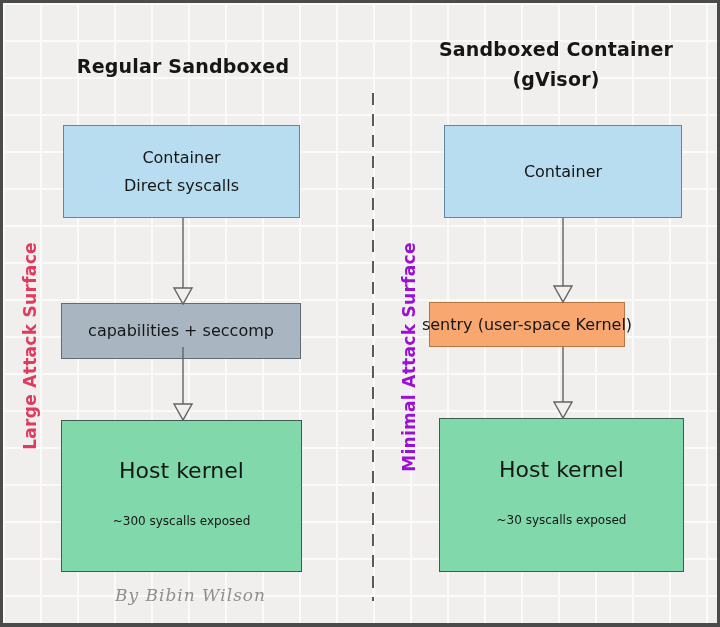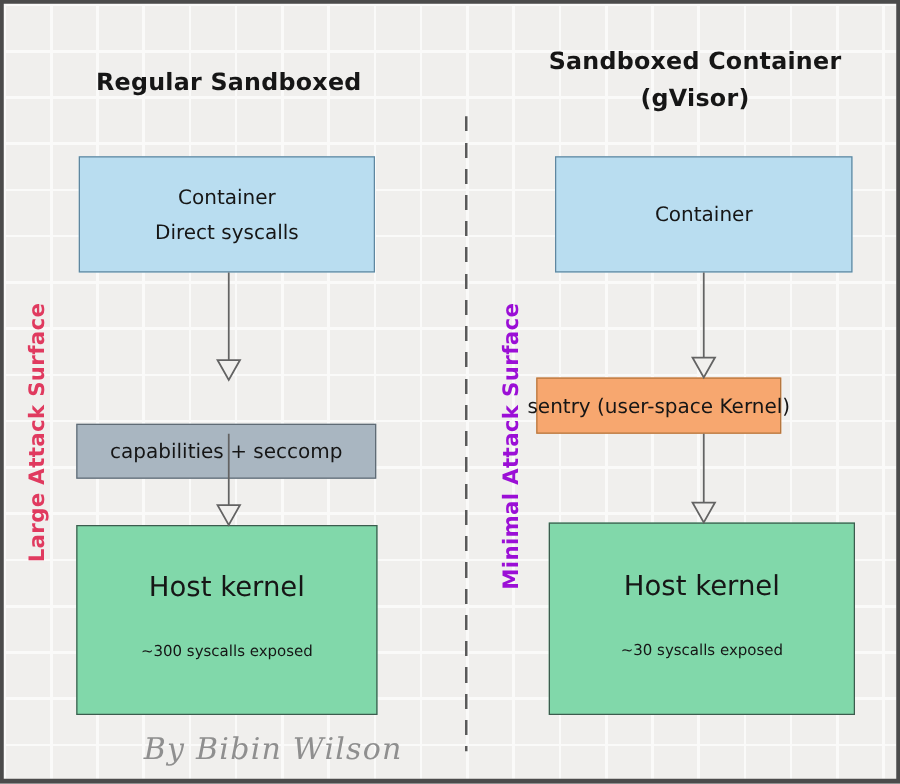--- a/index.html
+++ b/index.html
@@ -53,21 +53,21 @@
     font-size:17px;
     font-weight:600;
     letter-spacing:.3px;
     transform:translate(-50%,-50%) rotate(-90deg);
   }
   .footer{
     position:absolute;
     left:112px;top:582px;
     font-family:"DejaVu Serif", serif;
     font-style:italic;
-    font-size:24px;
+    font-size:17px;
     color:#8f8f8f;
     letter-spacing:1px;
   }
 </style>
 </head>
 <body>
 
 <div id="canvas">
 
   <div class="title" style="left:60px;top:48px;width:240px;">Regular Sandboxed</div>
@@ -81,21 +81,21 @@
 
   <div class="side-label" style="left: 27px; top: 343px; color: rgb(224, 58, 95);">Large Attack Surface</div>
 
   <div class="side-label" style="left: 406px; top: 354px; color: rgb(155, 15, 214);">Minimal Attack Surface</div>
 
   <div class="node" style="left: 60px; top: 122px; width: 237px; height: 93px; background-color: rgb(185, 221, 240); border-color: rgb(95, 135, 160);">
     <div class="ln">Container</div>
     <div class="ln">Direct syscalls</div>
   </div>
 
-  <div class="node" style="left: 58px; top: 300px; width: 240px; height: 44px; background-color: rgb(169, 182, 193); border-color: rgb(95, 107, 117); margin-top: 36px;">
+  <div class="node" style="left: 58px; top: 300px; width: 240px; height: 56px; background-color: rgb(169, 182, 193); border-color: rgb(95, 107, 117);">
     <div class="ln">capabilities + seccomp</div>
   </div>
 
   <div class="node kernel" style="left: 58px; top: 417px; width: 241px; height: 152px; background-color: rgb(129, 216, 170); border-color: rgb(60, 92, 78);">
     <div class="ln ttl">Host kernel</div>
     <div class="ln sub">~300 syscalls exposed</div>
   </div>
 
   <div class="node" style="left: 441px; top: 122px; width: 238px; height: 93px; background-color: rgb(185, 221, 240); border-color: rgb(95, 135, 160);">
     <div class="ln">Container</div>

